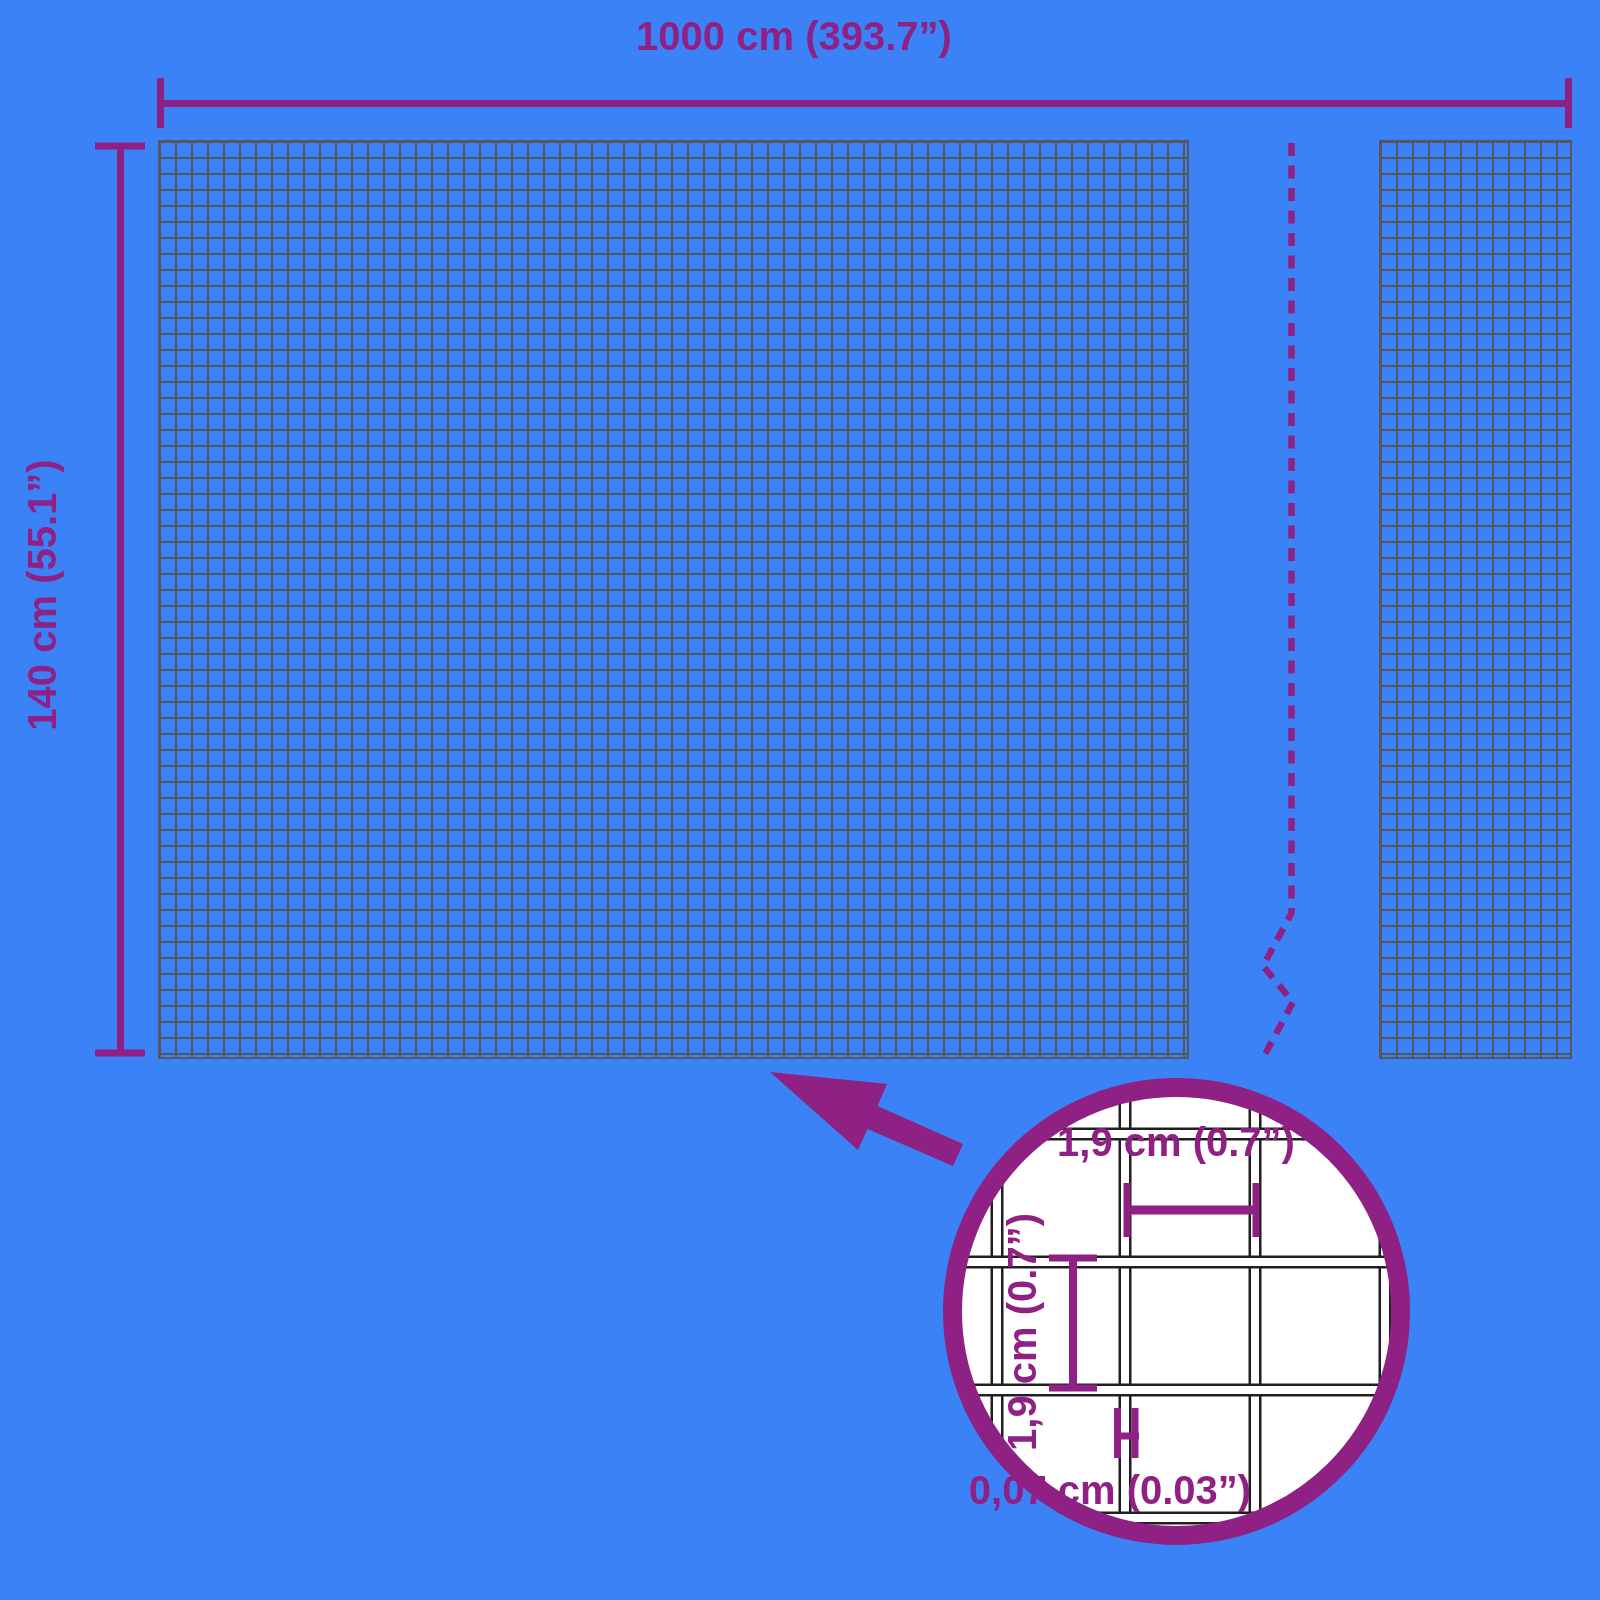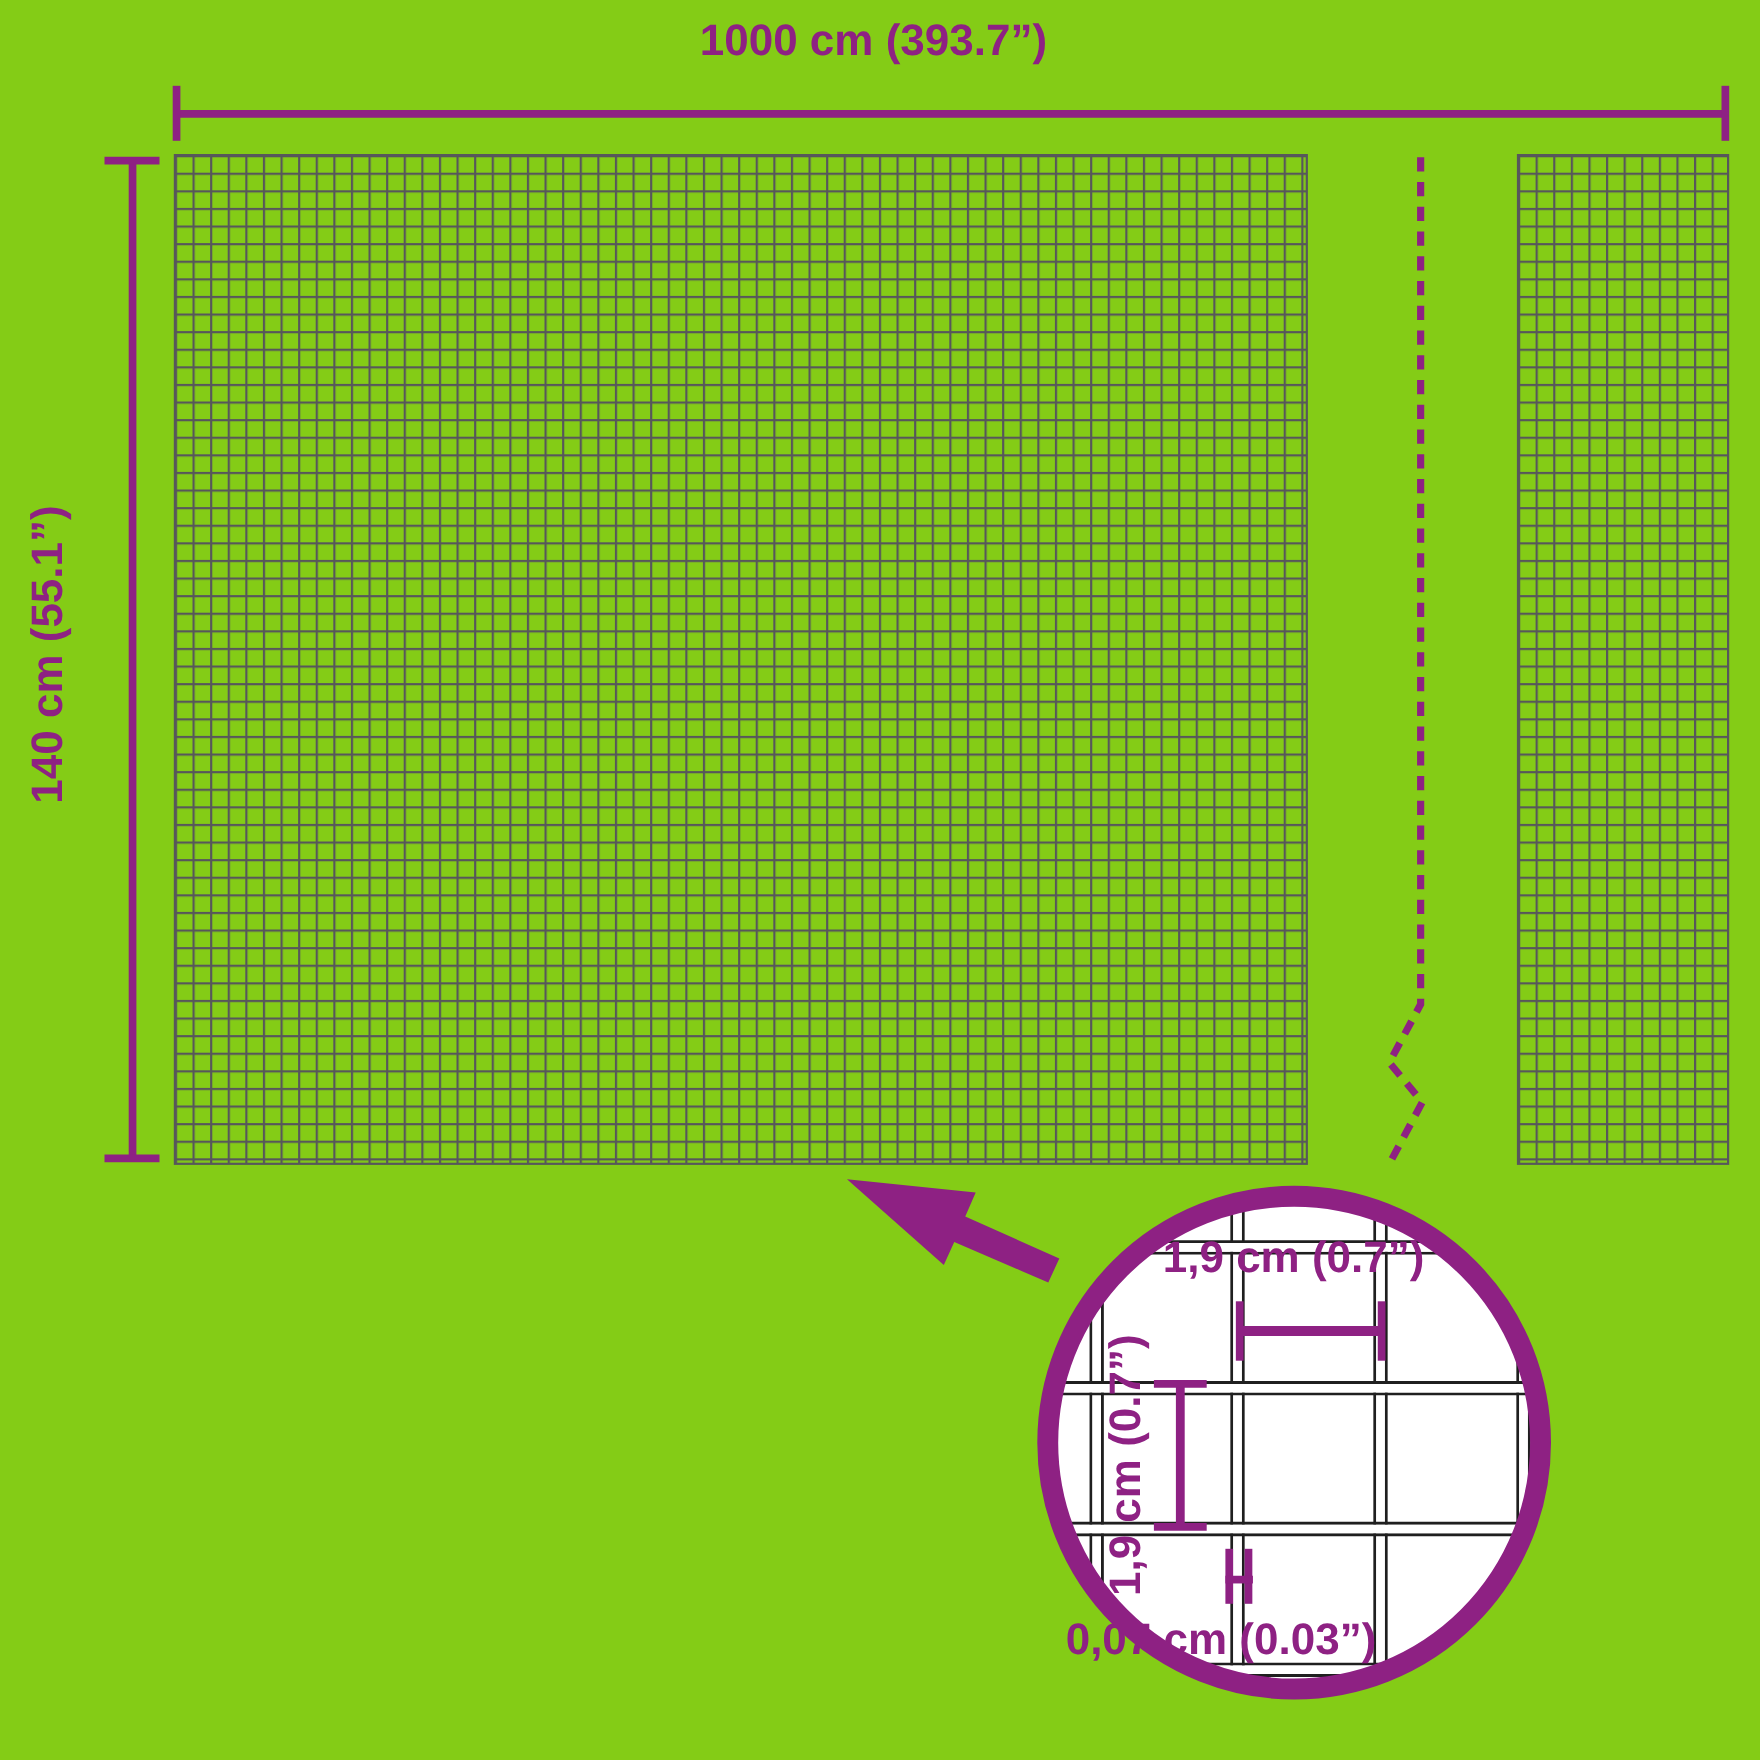--- a/index.html
+++ b/index.html
@@ -1,20 +1,20 @@
 <!DOCTYPE html>
 <html><head>
 <meta charset="utf-8">
 <style>
   html, body { margin: 0; padding: 0; background: #ffffff; }
   .stage {
     position: relative;
     width: 1600px;
     height: 1600px;
-    background: #84cc16;
+    background: #3b82f6;
     overflow: hidden;
   }
   svg { display: block; }
   text {
     font-family: "Liberation Sans", "DejaVu Sans", sans-serif;
     font-weight: bold;
     fill: #8e2183;
   }
   .dim-label { font-size: 40px; }
 </style>

